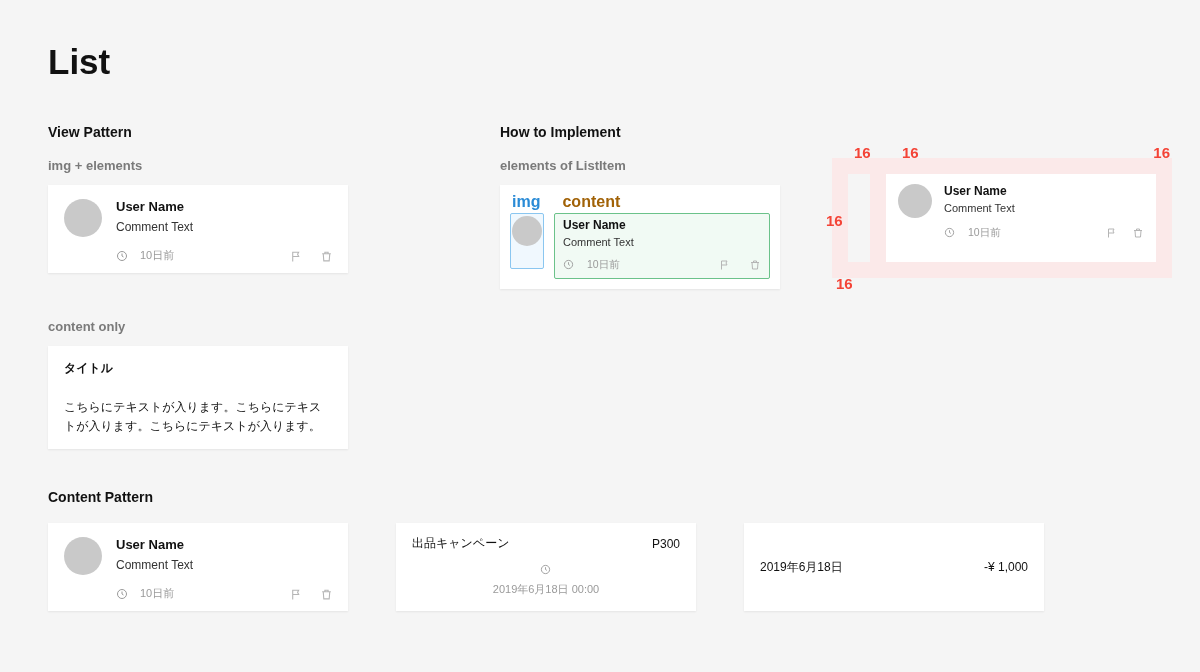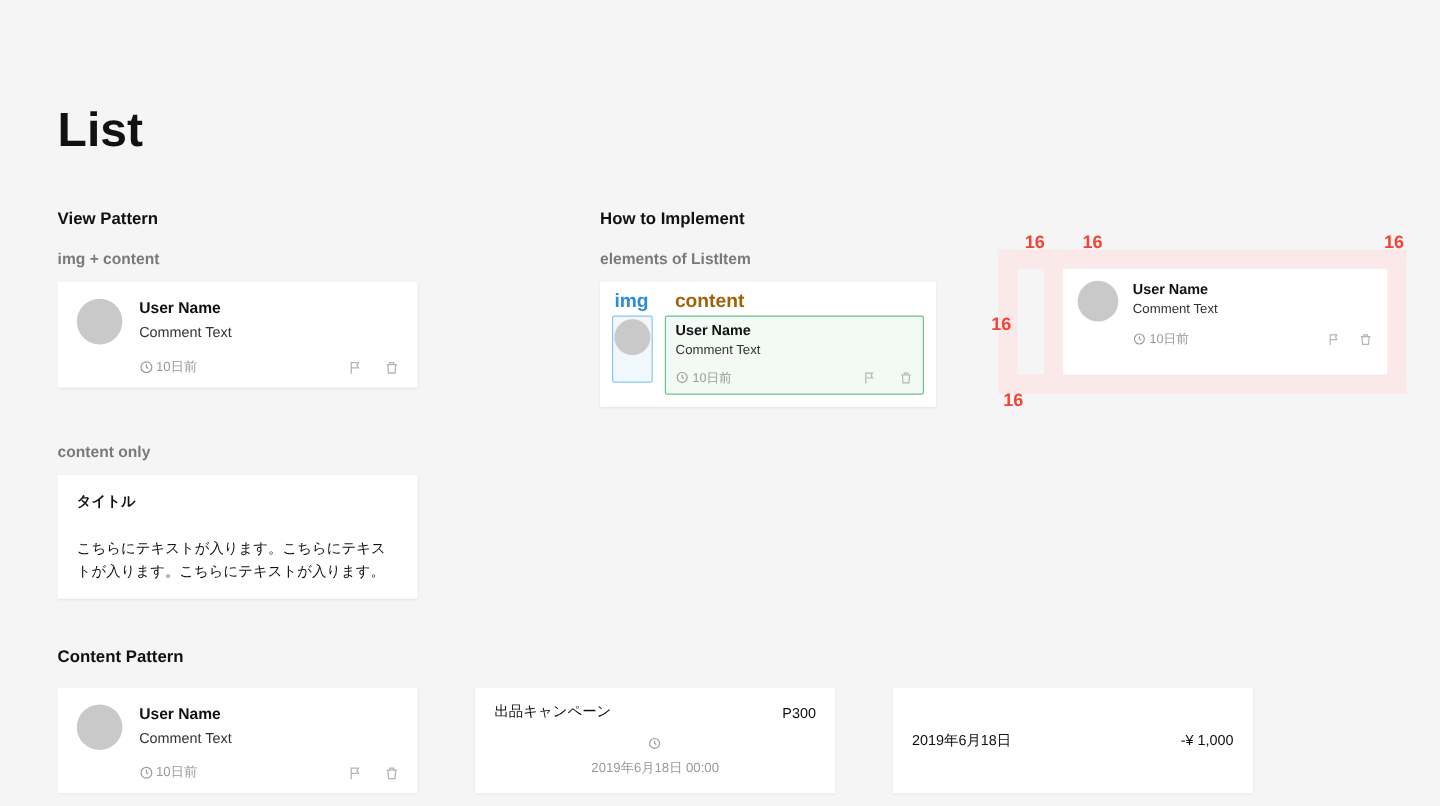--- a/index.html
+++ b/index.html
@@ -3,21 +3,21 @@
 <meta charset="utf-8">
 <style>
   * { box-sizing: border-box; margin: 0; padding: 0; }
   html, body {
     width: 1200px; height: 672px;
     background: #f5f5f5;
     font-family: -apple-system, BlinkMacSystemFont, "Helvetica Neue", Arial, sans-serif;
     color: #111;
   }
   .page { padding: 42px 48px; }
-  h1 { font-size: 40px; font-weight: 700; margin-bottom: 42px; margin-top: 45px; }
+  h1 { font-size: 35px; font-weight: 700; margin-bottom: 42px; }
   .columns { display: flex; gap: 32px; }
   .col { flex: 0 0 auto; }
   .section-title { font-size: 14px; font-weight: 700; margin-bottom: 18px; }
   .sub-title { font-size: 13px; font-weight: 700; color: #7a7a7a; margin-bottom: 12px; }
 
   
   .card {
     background: #fff;
     box-shadow: 0 1px 2px rgba(0,0,0,0.07);
   }
@@ -25,21 +25,21 @@
   
   .list-item { display: flex; padding: 14px 16px 10px 16px; }
   .avatar {
     width: 38px; height: 38px; border-radius: 50%;
     background: #c9c9c9; flex: 0 0 auto; margin-right: 14px;
   }
   .li-content { flex: 1 1 auto; min-width: 0; }
   .li-title { font-size: 13px; font-weight: 700; margin-bottom: 6px; }
   .li-body  { font-size: 12px; color: #333; margin-bottom: 14px; }
   .li-footer { display: flex; align-items: center; }
-  .meta { display: flex; align-items: center; gap: 2px; color: #9a9a9a; font-size: 11px; }
+  .meta { display: flex; align-items: center; gap: 12px; color: #9a9a9a; font-size: 11px; }
   .actions { margin-left: auto; display: flex; gap: 18px; color: #b5b5b5; }
   .icon { width: 12px; height: 12px; display: inline-block; }
 
   
   .content-only { padding: 14px 16px; }
   .co-title { font-size: 12px; font-weight: 700; margin-bottom: 21px; }
   .co-body  { font-size: 12px; line-height: 1.55; }
 
   
   .cp-row { display: flex; gap: 48px; }
@@ -85,21 +85,21 @@
 <body>
 
 <div class="page">
   <h1>List</h1>
 
   <div class="columns">
 
     <div class="col" style="width:300px;">
       <div class="section-title">View Pattern</div>
 
-      <div class="sub-title">img + content</div>
+      <div class="sub-title">img + elements</div>
 
       <div class="card list-item" style="width:300px;">
         <div class="avatar"></div>
         <div class="li-content">
           <div class="li-title">User Name</div>
           <div class="li-body">Comment Text</div>
           <div class="li-footer">
             <div class="meta">
               <span class="icon">
                 <svg viewBox="0 0 24 24" width="12" height="12" fill="none" stroke="#9a9a9a" stroke-width="2">

